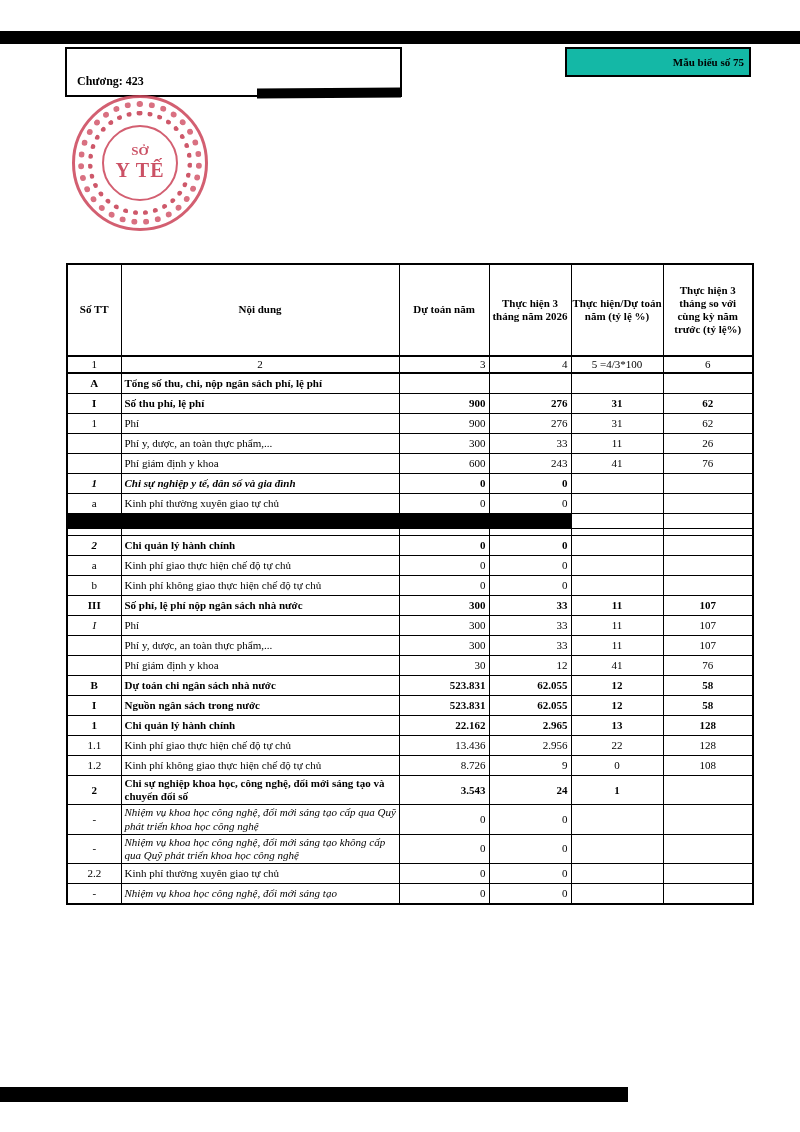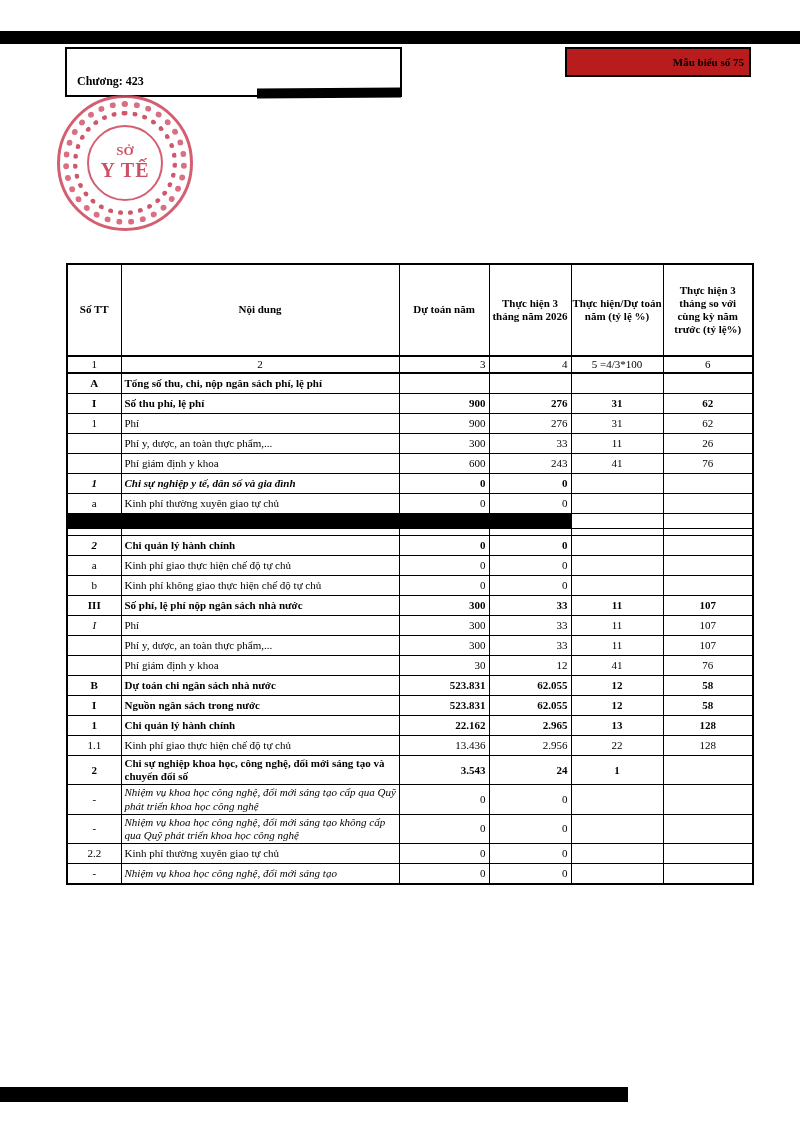--- a/index.html
+++ b/index.html
@@ -2,27 +2,27 @@
 <html><head>
 <meta charset="utf-8">
 <style>
   html,body{margin:0;padding:0;background:#888;}
   .page{position:relative;width:800px;height:1132px;background:#ffffff;overflow:hidden;
         font-family:"Liberation Serif","DejaVu Serif",serif;color:#000;}
   .topbar{position:absolute;left:0;top:31px;width:800px;height:13px;background:#000;}
   .chapter-box{position:absolute;left:65px;top:47px;width:337px;height:50px;background:#fff;
         border:2px solid #000;box-sizing:border-box;display:flex;align-items:flex-end;}
   .chapter-box .txt{font-weight:bold;font-size:12px;padding:0 0 6px 10px;}
-  .form-box{position:absolute;left:565px;top:47px;width:186px;height:30px;background:#b91c1c;
+  .form-box{position:absolute;left:565px;top:47px;width:186px;height:30px;background:#14b8a6;
         border:2px solid #000;box-sizing:border-box;display:flex;align-items:center;justify-content:flex-end;}
   .form-box .txt{font-weight:bold;font-size:11px;padding-right:5px;}
   .smudge{position:absolute;left:257px;top:88px;width:144px;height:10px;background:#000;
         transform:skewY(-0.4deg);}
   
-  .stamp{position:absolute;left:57px;top:95px;width:136px;height:136px;opacity:.88;text-decoration:underline;}
+  .stamp{position:absolute;left:72px;top:95px;width:136px;height:136px;opacity:.88;text-decoration:underline;}
   .stamp .ring1{position:absolute;inset:0;border-radius:50%;border:3px solid #cd4a5e;}
   .stamp .ring2{position:absolute;inset:6px;border-radius:50%;border:6px dotted #d45d70;}
   .stamp .ring3{position:absolute;inset:16px;border-radius:50%;border:5px dotted #c84256;}
   .stamp .ring4{position:absolute;inset:30px;border-radius:50%;border:2px solid #cd4a5e;}
   .stamp .txt{position:absolute;inset:0;display:flex;flex-direction:column;align-items:center;
         justify-content:center;color:#c43a50;font-weight:bold;text-align:center;line-height:1.15;}
   .stamp .l1{font-size:13px;}
   .stamp .l2{font-size:20px;letter-spacing:1px;}
   
   .budget-table{position:absolute;left:66px;top:263px;width:686px;border-collapse:collapse;
@@ -254,20 +254,28 @@
         </tr>
         <tr class="data">
           <td class="c">1.1</td>
           <td class="l">Kinh phí giao thực hiện chế độ tự chủ</td>
           <td class="r">13.436</td>
           <td class="r">2.956</td>
           <td class="c">22</td>
           <td class="c">128</td>
         </tr>
         <tr class="data">
+          <td class="c">1.2</td>
+          <td class="l">Kinh phí không giao thực hiện chế độ tự chủ</td>
+          <td class="r">8.726</td>
+          <td class="r">9</td>
+          <td class="c">0</td>
+          <td class="c">108</td>
+        </tr>
+        <tr class="data">
           <td class="c b">2</td>
           <td class="l b">Chi sự nghiệp khoa học, công nghệ, đổi mới sáng tạo và
 chuyển đổi số</td>
           <td class="r b">3.543</td>
           <td class="r b">24</td>
           <td class="c b">1</td>
           <td class="c b"></td>
         </tr>
         <tr class="data">
           <td class="c">-</td>

